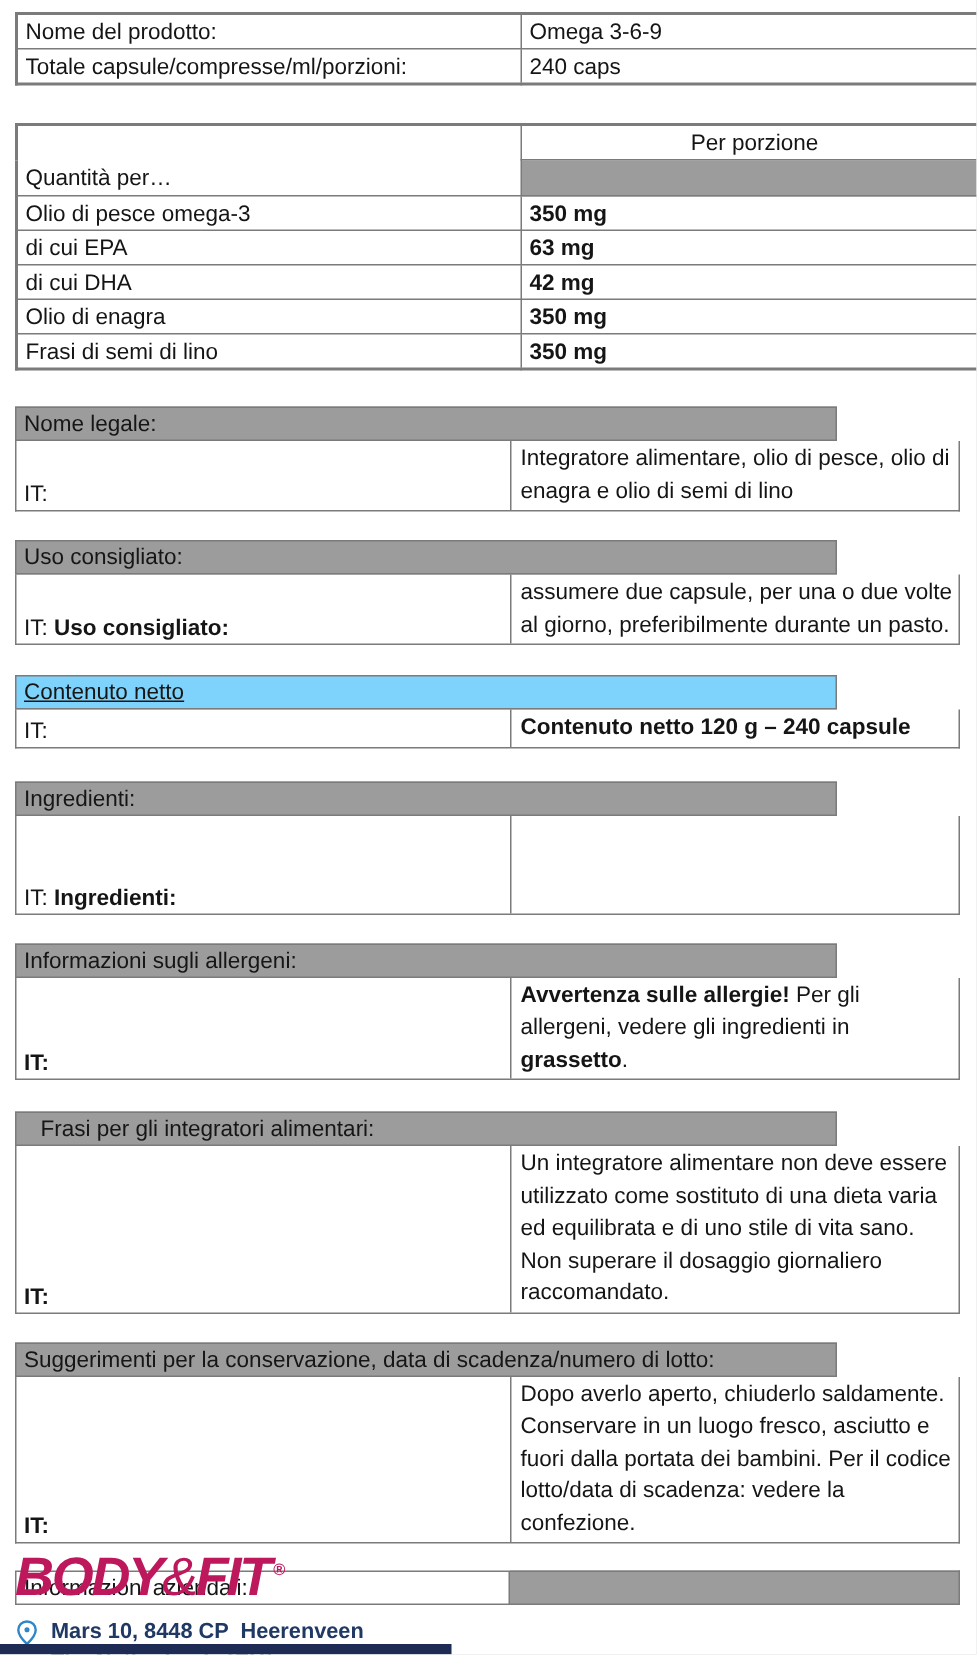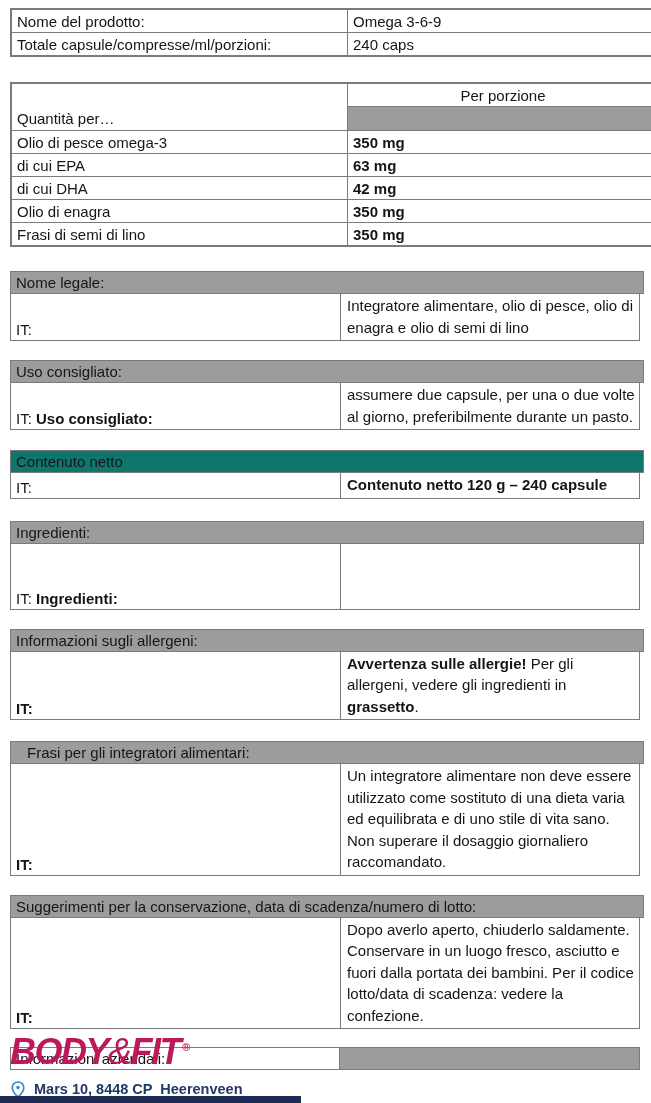--- a/index.html
+++ b/index.html
@@ -17,21 +17,21 @@
   td.c2{width:300px;}
   .kv{margin-bottom:0;}
   .nut{margin-top:25px;}
   .nut td.rowhdr{vertical-align:bottom;padding-bottom:3px;}
   .nut td.porz{text-align:center;height:22px;}
   .nut td.grayblock{background:#9c9c9c;height:23px;}
   .nut td.val{font-weight:bold;}
   
   .section{width:630px;}
   .sec-hdr{
-    box-sizing:border-box;width:634px;height:23px;line-height:22px;
+    box-sizing:border-box;width:548px;height:23px;line-height:22px;
     background:#9c9c9c;border:1px solid #7b7b7b;padding-left:5px;color:#161616;
   }
   .sec-body{
     box-sizing:border-box;display:flex;width:630px;
     border:1px solid #7b7b7b;border-top:none;
   }
   .sec-label{
     box-sizing:border-box;width:330px;flex:0 0 330px;
     border-right:1px solid #7b7b7b;display:flex;align-items:flex-end;
     padding:2px 4px 2px 5px;
@@ -135,21 +135,21 @@
       <div class="sec-hdr" style="background: rgb(156, 156, 156);">Uso consigliato:</div>
       <div class="sec-body" style="min-height:45px">
         <div class="sec-label">
             <span><span>IT: </span><span style="font-weight: bold;">Uso consigliato:</span></span>
           </div>
         <div class="sec-value"><span><span>assumere due capsule, per una o due volte al giorno, preferibilmente durante un pasto.</span></span></div>
       </div>
     </div>
 
     <div class="section" style="margin-top:20px">
-      <div class="sec-hdr" style="background: #0f766e;">Contenuto netto</div>
+      <div class="sec-hdr" style="background: #7dd3fc; text-decoration: underline;">Contenuto netto</div>
       <div class="sec-body" style="min-height:23px">
         <div class="sec-label">
             <span><span>IT:</span></span>
           </div>
         <div class="sec-value"><span><span style="font-weight: bold;">Contenuto netto 120 g – 240 capsule</span></span></div>
       </div>
     </div>
 
     <div class="section" style="margin-top:22px">
       <div class="sec-hdr" style="background: rgb(156, 156, 156);">Ingredienti:</div>

